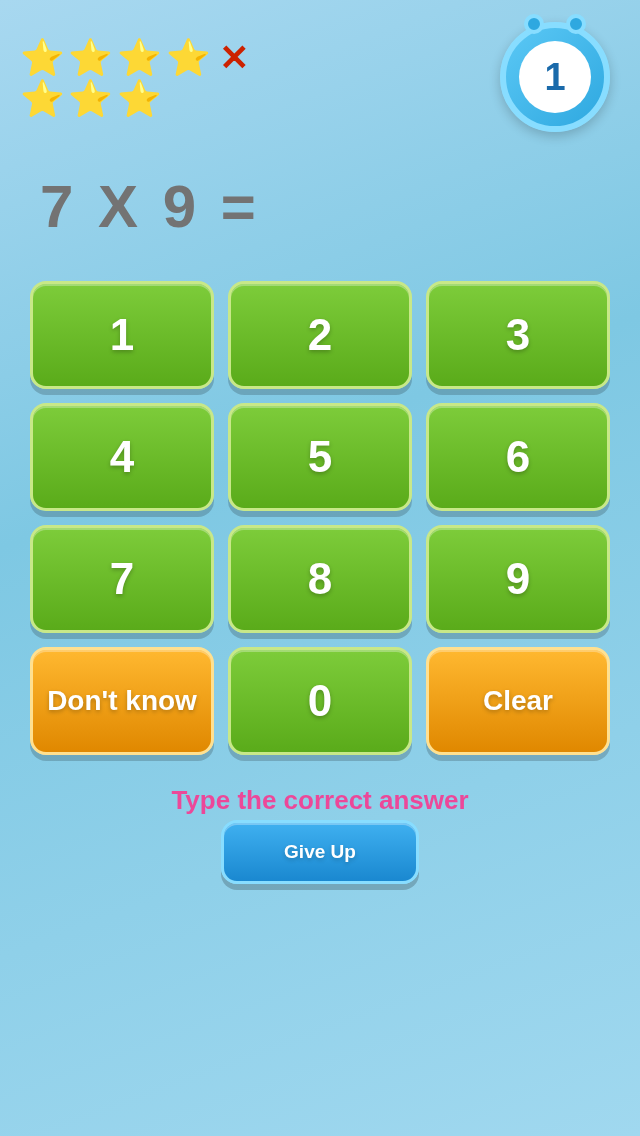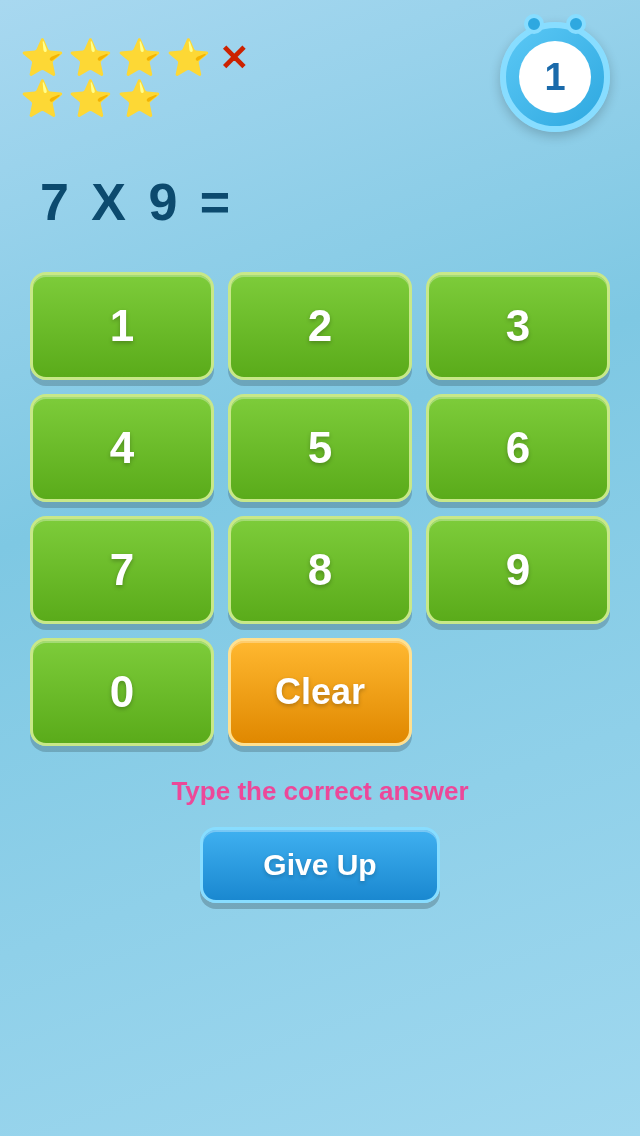--- a/index.html
+++ b/index.html
@@ -96,23 +96,23 @@
     }
 
     
     .equation-area {
       margin-top: 30px;
       width: 100%;
       padding: 0 40px;
     }
 
     .equation {
-      font-size: 52px;
+      font-size: 60px;
       font-weight: 900;
-      color: #0c4a6e;
+      color: #737373;
       letter-spacing: 4px;
     }
 
     
     .keypad {
       margin-top: 40px;
       width: 580px;
       display: grid;
       grid-template-columns: repeat(3, 1fr);
       gap: 14px;
@@ -149,26 +149,26 @@
     .hint-text {
       margin-top: 30px;
       font-size: 26px;
       font-weight: bold;
       color: #ec4899;
       text-align: center;
     }
 
     
     .give-up-btn {
-      margin-top: 20px;
+      margin-top: 4px;
       background: linear-gradient(180deg, #3fb0f0 0%, #1a88d0 100%);
       border: 3px solid #88ddff;
       border-radius: 16px;
       color: white;
-      font-size: 30px;
+      font-size: 19px;
       font-weight: bold;
       padding: 18px 60px;
       cursor: pointer;
       box-shadow: 0 6px 0 rgba(0,0,0,0.2), inset 0 2px 0 rgba(255,255,255,0.3);
       text-shadow: 0 2px 4px rgba(0,0,0,0.2);
       transition: transform 0.1s;
     }
   </style>
 </head>
 <body>
@@ -207,19 +207,20 @@
 <div class="keypad">
   <button class="key-btn key-green">1</button>
   <button class="key-btn key-green">2</button>
   <button class="key-btn key-green">3</button>
   <button class="key-btn key-green">4</button>
   <button class="key-btn key-green">5</button>
   <button class="key-btn key-green">6</button>
   <button class="key-btn key-green">7</button>
   <button class="key-btn key-green">8</button>
   <button class="key-btn key-green">9</button>
+  <button class="key-btn key-orange" style="font-size:28px;">Don't know</button>
   <button class="key-btn key-green">0</button>
-  <button class="key-btn key-orange" style="font-size:36px;">Clear</button>
+  <button class="key-btn key-orange" style="font-size:28px;">Clear</button>
 </div>
 
 <div class="hint-text">Type the correct answer</div>
 
 <button class="give-up-btn">Give Up</button>
 
 </body></html>

